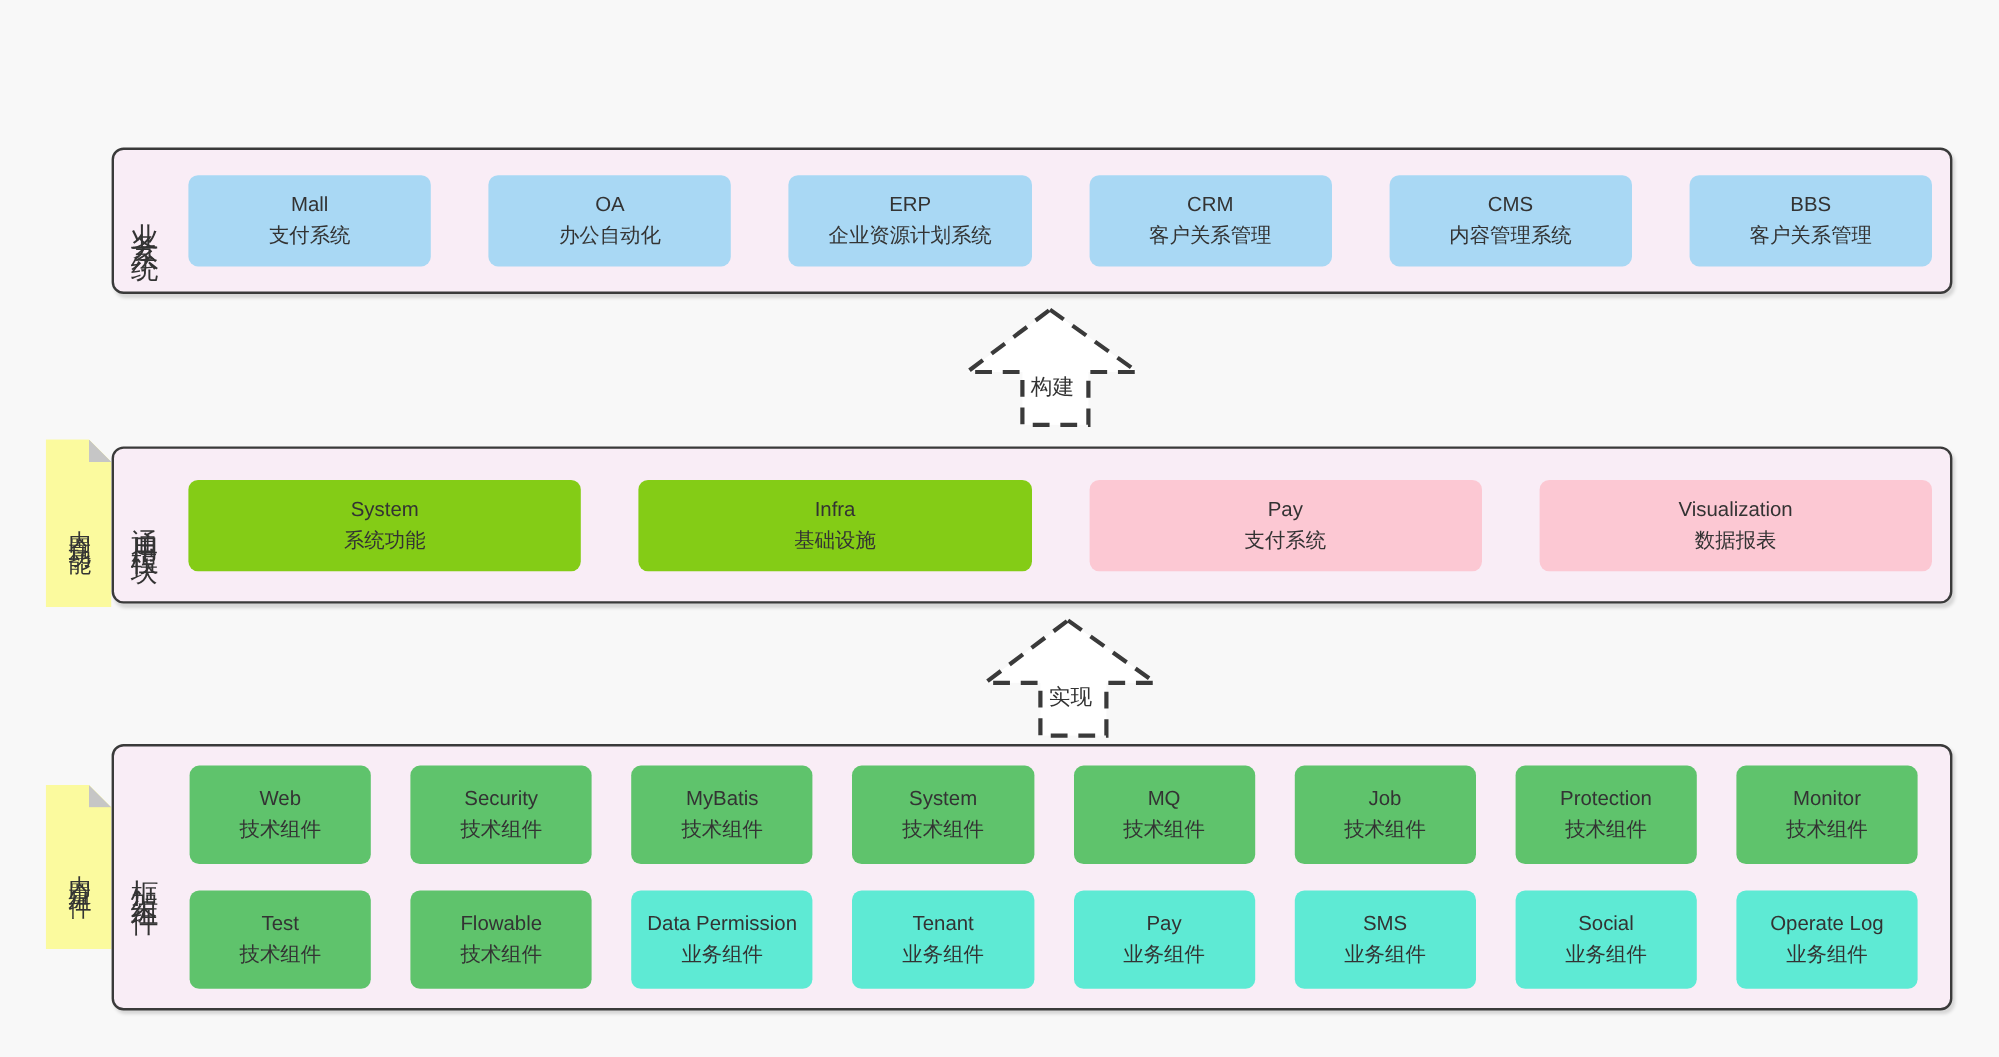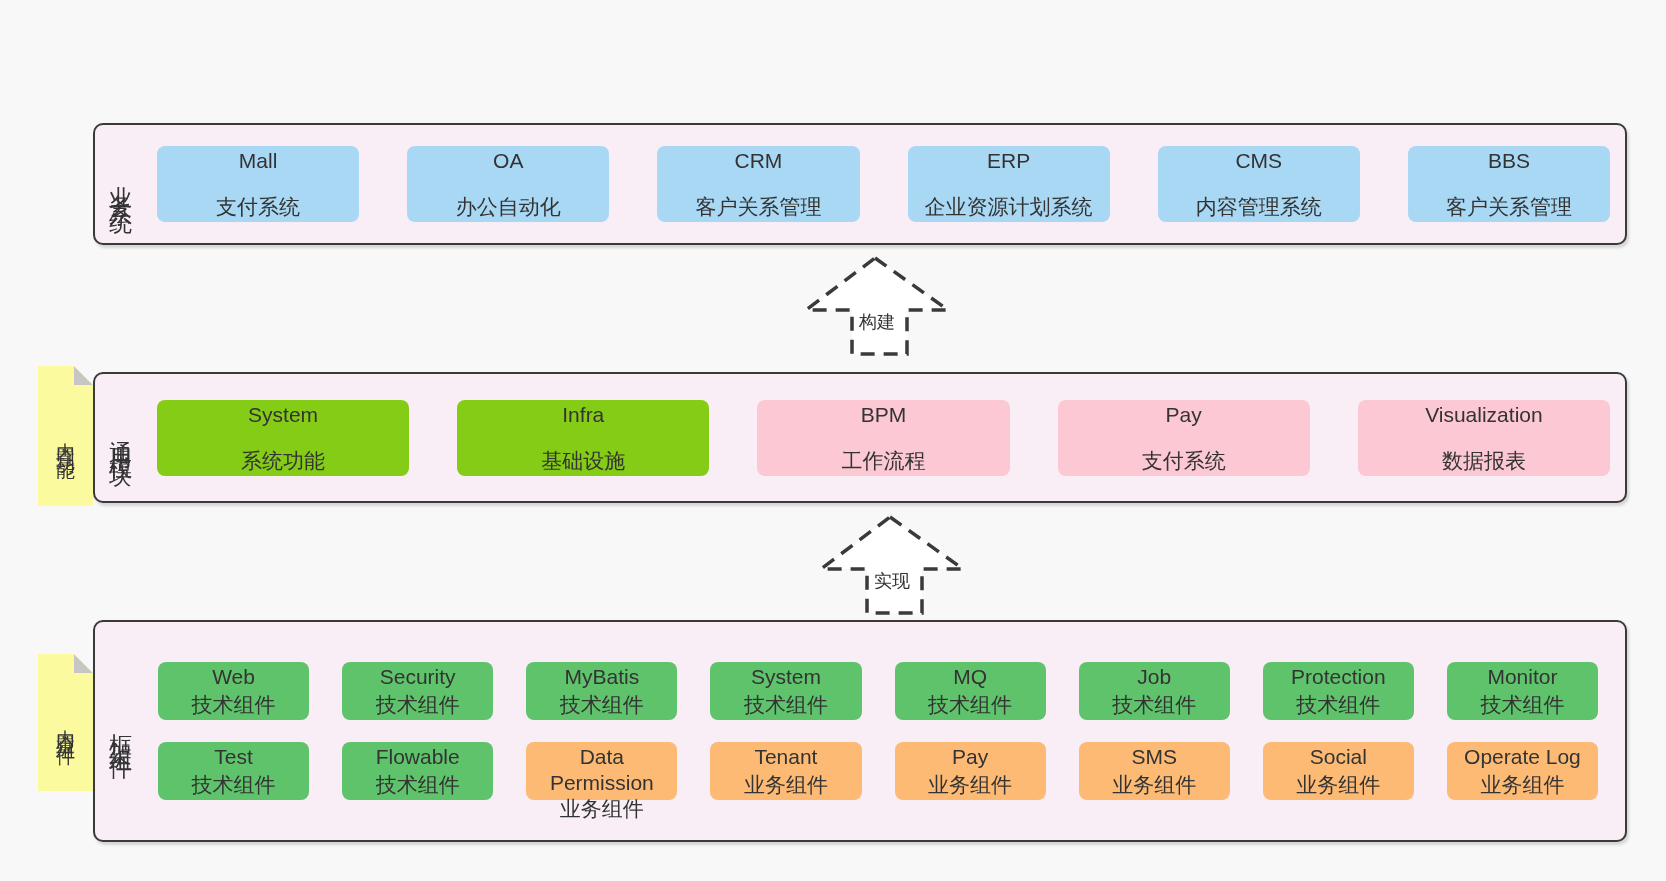--- a/index.html
+++ b/index.html
@@ -27,29 +27,29 @@
     position:absolute;left:62px;right:15px;top:50%;transform:translateY(-50%);
     display:flex;gap:48px;
   }
   #panel-components .rows{
     position:absolute;left:63px;right:27px;top:50%;transform:translateY(-50%);
     display:flex;flex-direction:column;gap:22px;
   }
   .boxes-row{display:flex;gap:33px;}
   .box{
     flex:1;height:76px;border-radius:8px;
-    display:flex;flex-direction:column;align-items:center;justify-content:space-between;
-    text-align:center;font-size:21px;line-height:26px;padding:2px 10px;box-sizing:border-box;
-  }
-  .boxes-row .box{height:58px;padding:2px 13px;}
+    display:flex;flex-direction:column;align-items:center;justify-content:center;
+    text-align:center;font-size:17px;line-height:26px;padding:2px 10px;box-sizing:border-box;
+  }
+  .boxes-row .box{height:82px;padding:2px 13px;}
   .blue{background:#a9d8f4;}
   .red{background:#84cc16;}
   .pink{background:#fcc8d3;}
   .green{background:#5fc36c;}
-  .lightgreen{background:#fdba74;}
+  .lightgreen{background:#5eead4;}
   .box-name{white-space:normal;}
   .sticky{
     position:absolute;left:38px;width:55px;background:#fbfa9e;
     clip-path:polygon(0 0, calc(100% - 19px) 0, 100% 19px, 100% 100%, 0 100%);
     display:flex;align-items:center;justify-content:center;
   }
   #sticky-modules{top:366px;height:140px;}
   #sticky-components{top:654px;height:137px;}
   .sticky .fold{
     position:absolute;top:0;right:0;width:19px;height:19px;
@@ -77,26 +77,26 @@
   <div class="boxes">
     <div class="box blue">
       <div class="box-name">Mall</div>
       <div class="box-desc">支付系统</div>
     </div>
     <div class="box blue">
       <div class="box-name">OA</div>
       <div class="box-desc">办公自动化</div>
     </div>
     <div class="box blue">
+      <div class="box-name">ERP</div>
+      <div class="box-desc">企业资源计划系统</div>
+    </div>
+    <div class="box blue">
       <div class="box-name">CRM</div>
       <div class="box-desc">客户关系管理</div>
-    </div>
-    <div class="box blue">
-      <div class="box-name">ERP</div>
-      <div class="box-desc">企业资源计划系统</div>
     </div>
     <div class="box blue">
       <div class="box-name">CMS</div>
       <div class="box-desc">内容管理系统</div>
     </div>
     <div class="box blue">
       <div class="box-name">BBS</div>
       <div class="box-desc">客户关系管理</div>
     </div>
   </div>
@@ -117,24 +117,20 @@
   <div class="boxes">
     <div class="box red">
       <div class="box-name">System</div>
       <div class="box-desc">系统功能</div>
     </div>
     <div class="box red">
       <div class="box-name">Infra</div>
       <div class="box-desc">基础设施</div>
     </div>
     <div class="box pink">
-      <div class="box-name">BPM</div>
-      <div class="box-desc">工作流程</div>
-    </div>
-    <div class="box pink">
       <div class="box-name">Pay</div>
       <div class="box-desc">支付系统</div>
     </div>
     <div class="box pink">
       <div class="box-name">Visualization</div>
       <div class="box-desc">数据报表</div>
     </div>
   </div>
 </div>
 

